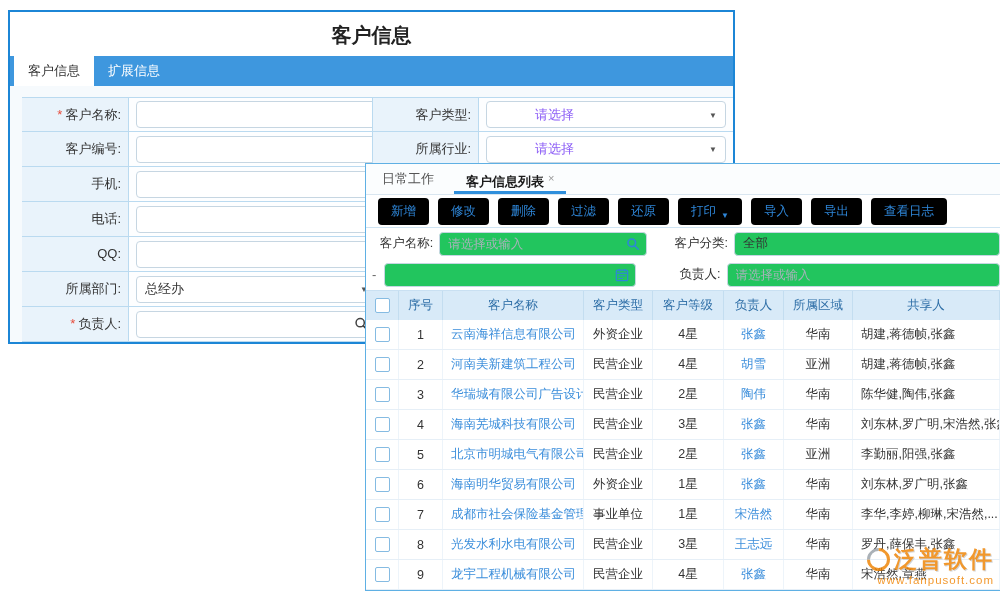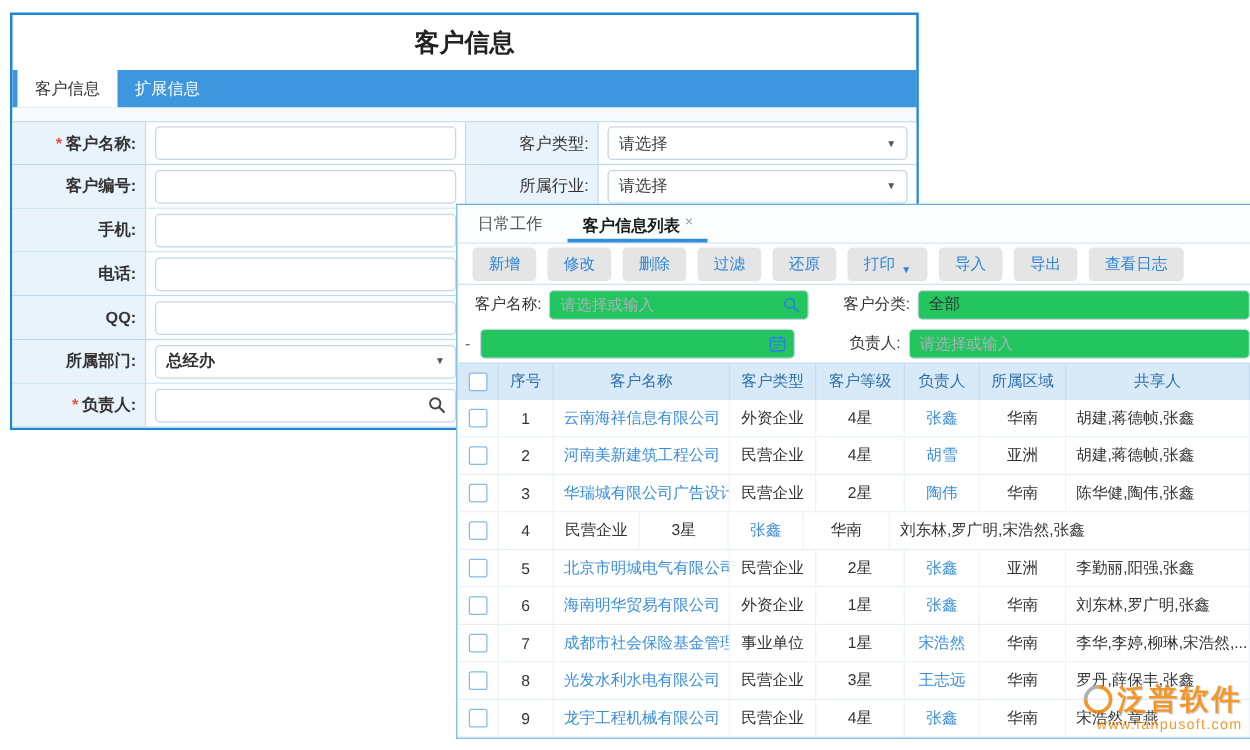--- a/index.html
+++ b/index.html
@@ -8,46 +8,46 @@
 
   
   .back-win{position:absolute;left:8px;top:10px;width:727px;height:334px;
     border:2px solid #1c86d6;background:#fff;box-sizing:border-box;}
   .bw-title{height:44px;line-height:46px;text-align:center;font-size:20px;font-weight:bold;color:#222;}
   .btabs{height:30px;background:#3e97de;display:flex;align-items:stretch;}
   .btab{padding:0 14px;line-height:30px;font-size:13px;color:#fff;cursor:default;}
   .btab.active{background:#fff;color:#333;margin-left:4px;}
   .bform{position:relative;height:256px;background:#f6fafd;}
   .ftable{position:absolute;top:11px;}
-  .ftable.left{left:0;width:362px;font-weight:bold;}
+  .ftable.left{left:12px;width:362px;}
   .ftable.right{left:362px;width:361px;border-left:1px solid #badaf0;box-sizing:border-box;}
   .frow{display:flex;height:35px;border-bottom:1px solid #badaf0;box-sizing:border-box;}
   .ftable .frow:first-child{border-top:1px solid #badaf0;}
   .flabel{width:107px;background:#e9f3fb;border-right:1px solid #badaf0;box-sizing:border-box;
     text-align:right;font-size:13px;color:#333;line-height:33px;padding-right:7px;white-space:nowrap;}
   .ftable.right .flabel{width:106px;}
   .fcell{flex:1;background:#fdfeff;display:flex;align-items:center;}
   .input-box{position:relative;flex:1;height:25px;margin:0 7px;background:#fff;
     border:1px solid #c6d6e2;border-radius:4px;display:flex;align-items:center;}
   .input-box .val{font-size:13px;color:#333;padding-left:8px;white-space:nowrap;}
-  .ftable.right .input-box .val{color:#404040;}
+  .ftable.right .input-box .val{color:#8b5cf6;margin-left:40px;}
   .req{color:#e74c3c;margin-right:3px;font-size:13px;}
   .caret{position:absolute;right:8px;top:50%;transform:translateY(-50%);font-size:8px;color:#555;}
   .mag{position:absolute;right:7px;top:50%;transform:translateY(-50%);}
 
   
   .front{position:absolute;left:365px;top:163px;width:635px;height:428px;background:#fff;
     border:1px solid #5fb0e4;border-right:none;box-sizing:border-box;overflow:hidden;}
   .ptabs{height:31px;background:#fbfdfe;border-bottom:1px solid #d9e6f0;display:flex;align-items:stretch;box-sizing:border-box;}
   .ptab{position:relative;padding:0 16px;line-height:29px;font-size:13px;color:#555;cursor:default;white-space:nowrap;}
   .ptab.active{color:#1b1b1b;font-weight:bold;}
   .ptab.active::after{content:"";position:absolute;left:4px;right:4px;bottom:0;height:3px;background:#2f8fdc;}
   .tclose{font-size:11px;color:#999;margin-left:4px;vertical-align:4px;font-weight:normal;}
   .toolbar{height:33px;display:flex;align-items:center;border-bottom:1px solid #cfe4f3;box-sizing:border-box;}
-  .tbtn{display:inline-flex;align-items:flex-end;margin-left:9px;padding:5px 13px;background:#e5e5e5;
+  .tbtn{display:inline-flex;align-items:flex-end;margin-left:9px;padding:5px 13px;background:#000000;
     border:none;border-radius:4px;font-size:12.5px;color:#2e86d8;font-family:inherit;cursor:pointer;white-space:nowrap;}
   .tbtn:first-of-type{margin-left:12px;}
   .bcaret{font-size:8px;margin-left:5px;color:#2e86d8;}
   .filters .frow2{display:flex;align-items:center;height:31px;}
   .flab{font-size:12.5px;color:#333;text-align:right;white-space:nowrap;}
   .fin{position:relative;height:24px;box-sizing:border-box;border:1px solid #c6d6e2;border-radius:4px;background:#22c55e;display:flex;align-items:center;}
   .fin input{border:none;outline:none;background:transparent;flex:1;height:100%;padding:0 24px 0 8px;
     font-size:12.5px;color:#333;font-family:inherit;}
   .fin input::placeholder{color:#a9b2ba;}
   .ficon{position:absolute;right:6px;top:50%;transform:translateY(-50%);}
@@ -348,20 +348,21 @@
           <div class="tc c-owner link">陶伟</div>
           <div class="tc c-region">华南</div>
           <div class="tc c-shared">陈华健,陶伟,张鑫</div>
         </div>
 
         <div class="trow">
           <div class="tc c-check">
             <div class="checkbox"></div>
           </div>
           <div class="tc c-no">4</div>
+          <div class="tc c-name link">海南芜城科技有限公司</div>
           <div class="tc c-type">民营企业</div>
           <div class="tc c-level">3星</div>
           <div class="tc c-owner link">张鑫</div>
           <div class="tc c-region">华南</div>
           <div class="tc c-shared">刘东林,罗广明,宋浩然,张鑫</div>
         </div>
 
         <div class="trow">
           <div class="tc c-check">
             <div class="checkbox"></div>

